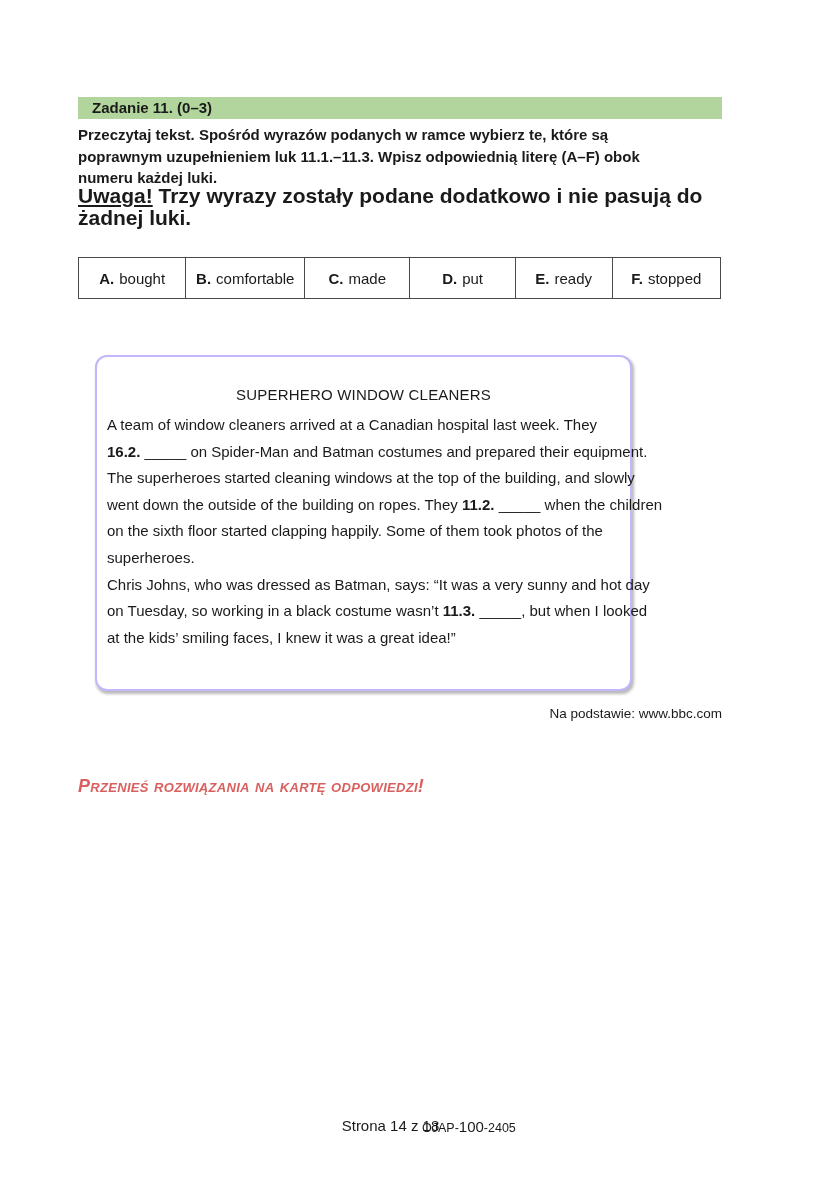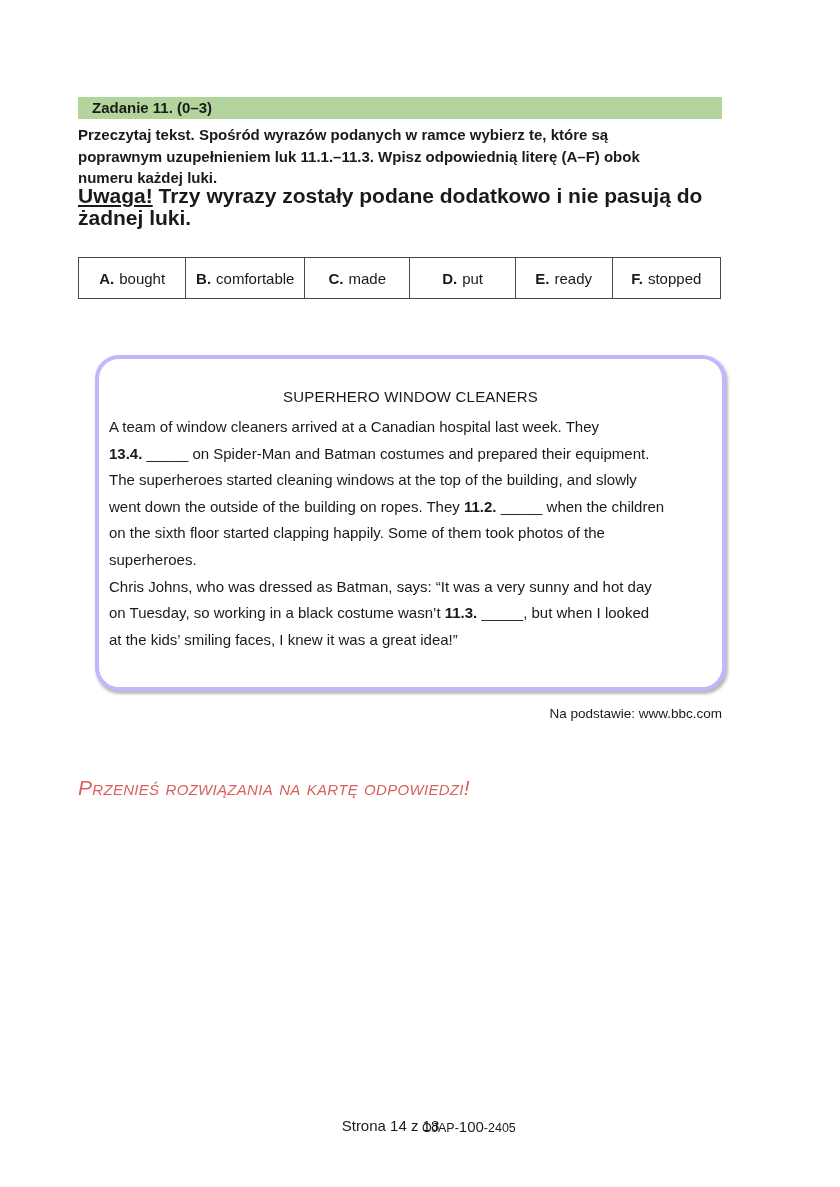--- a/index.html
+++ b/index.html
@@ -37,22 +37,22 @@
     border-right:1px solid #4a4a4a;font-size:15px;white-space:nowrap;
   }
   .wb-cell:last-child{border-right:none;}
   .wb-cell .letter{font-weight:bold;margin-right:5px;}
   .wb-cell.w-b{flex-grow:1.13;}
   .wb-cell.w-a{flex-grow:1.02;}
   .wb-cell.w-f{flex-grow:1.03;}
   .wb-cell.w-e{flex-grow:0.92;}
   
   .passage-box{
-    position:absolute;left:95px;top:355px;width:631px;height:336px;
-    border:4px solid #c4b5fd;border-radius:24px;box-sizing:border-box;
+    position:absolute;left:95px;top:355px;width:537px;height:336px;
+    border:2px solid #c4b5fd;border-radius:12px;box-sizing:border-box;
     box-shadow:1.5px 2.5px 3px rgba(0,0,0,0.28);
     background:#ffffff;
   }
   .passage-title{
     margin-top:29px;text-align:center;font-size:15px;letter-spacing:0.2px;
   }
   .passage-body{
     margin:9px 22px 0 10px;
   }
   .pline{
@@ -60,21 +60,21 @@
   }
   .pline b{font-weight:bold;}
   
   .source-note{
     position:absolute;right:118px;top:706px;width:400px;
     text-align:right;font-size:13.5px;
   }
   
   .transfer-note{
     position:absolute;left:78px;top:776px;width:600px;
-    font-size:21px;font-weight:normal;font-style:italic;
+    font-size:18px;font-weight:bold;font-style:italic;
     font-variant:small-caps;color:#d9605e;letter-spacing:0.3px;
   }
   
   .footer-page{
     position:absolute;left:78px;top:1117px;width:625px;
     text-align:center;font-size:15px;
   }
   .footer-code{
     position:absolute;right:118px;top:1118px;width:300px;
     font-size:15px;white-space:nowrap;
@@ -124,21 +124,21 @@
       <div class="wb-cell w-f">
         <span class="letter">F.</span>
         <span>stopped</span>
       </div>
     </div>
 
   <div class="passage-box">
     <div class="passage-title">SUPERHERO WINDOW CLEANERS</div>
     <div class="passage-body">
         <div class="pline"><span>A team of window cleaners arrived at a Canadian hospital last week. They</span></div>
-        <div class="pline"><b>13.4.</b><span> _____ on Spider-Man and Batman costumes and prepared their equipment.</span></div>
+        <div class="pline"><b>16.2.</b><span> _____ on Spider-Man and Batman costumes and prepared their equipment.</span></div>
         <div class="pline"><span>The superheroes started cleaning windows at the top of the building, and slowly</span></div>
         <div class="pline"><span>went down the outside of the building on ropes. They </span><b>11.2.</b><span> _____ when the children</span></div>
         <div class="pline"><span>on the sixth floor started clapping happily. Some of them took photos of the</span></div>
         <div class="pline"><span>superheroes.</span></div>
         <div class="pline"><span>Chris Johns, who was dressed as Batman, says: “It was a very sunny and hot day</span></div>
         <div class="pline"><span>on Tuesday, so working in a black costume wasn’t </span><b>11.3.</b><span> _____, but when I looked</span></div>
         <div class="pline"><span>at the kids’ smiling faces, I knew it was a great idea!”</span></div>
       </div>
   </div>
 

